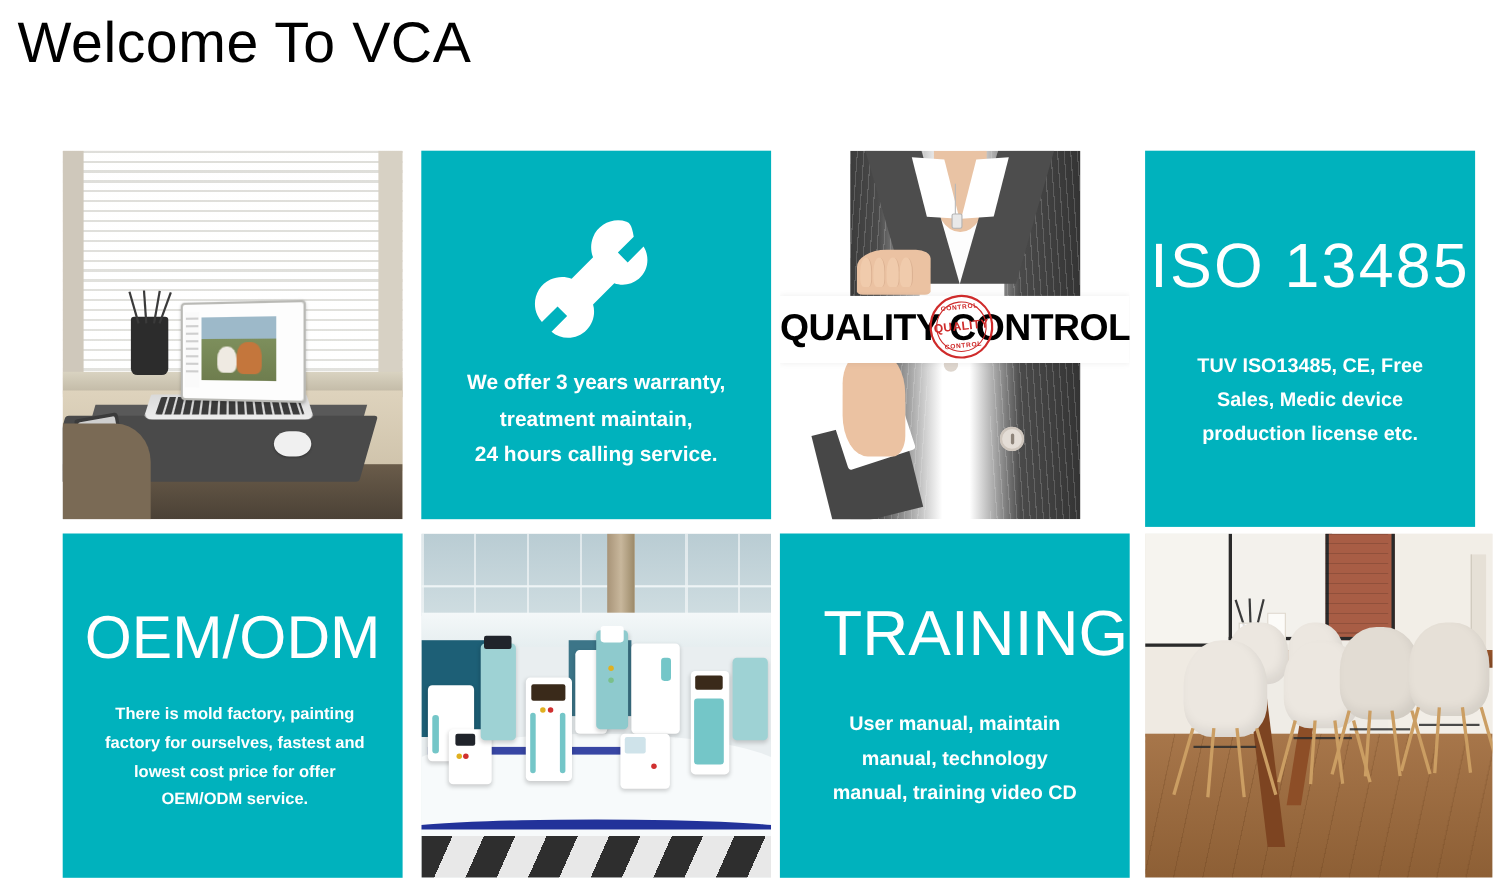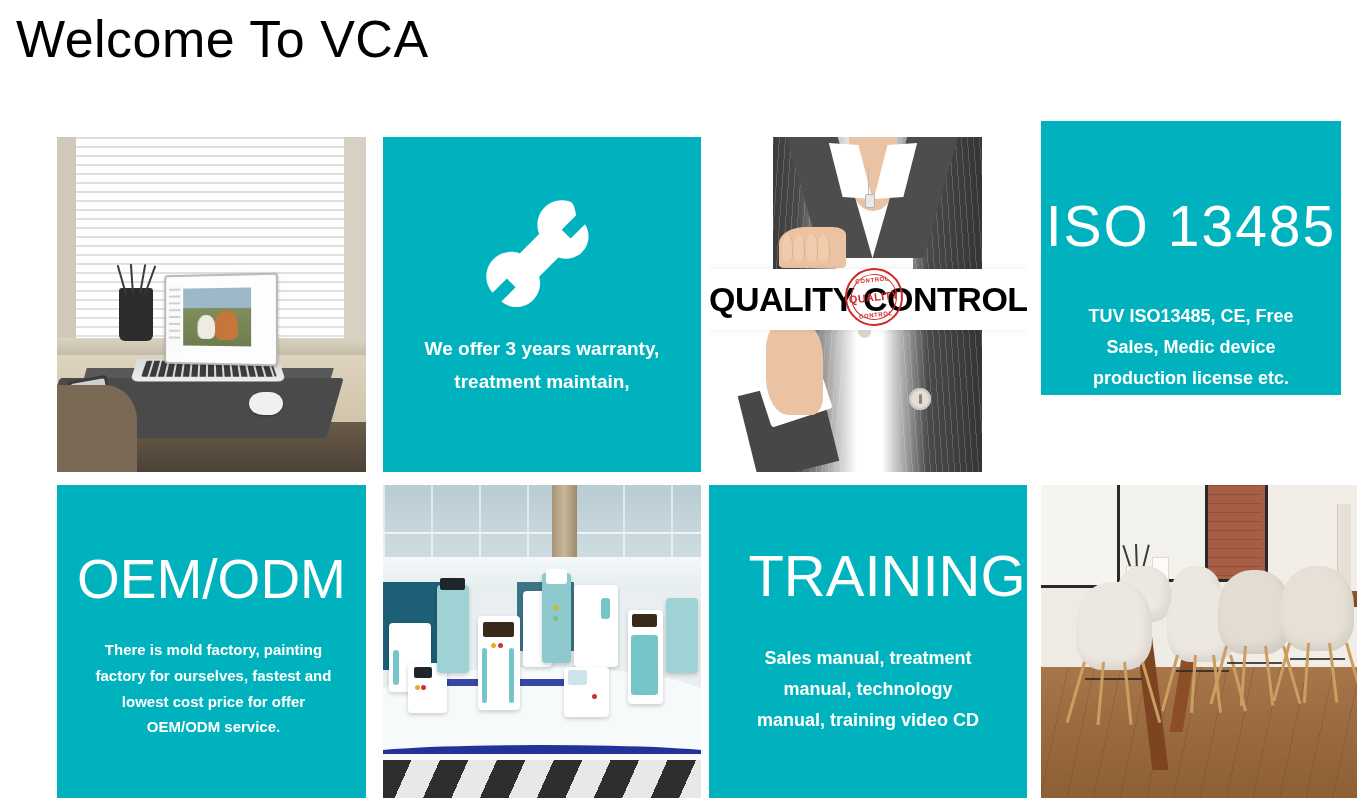--- a/index.html
+++ b/index.html
@@ -28,21 +28,21 @@
   }
   .card-body{
     color:#ffffff;font-weight:bold;text-align:center;
   }
   .card-body div{line-height:1.72;}
 
   
   #card-office      {left:57px;  top:137px; width:309px; height:335px;}
   #card-warranty    {left:383px; top:137px; width:318px; height:335px;}
   #card-quality     {left:709px; top:137px; width:318px; height:335px;}
-  #card-iso         {left:1041px;top:121px; width:300px; height:274px;}
+  #card-iso         {left:1041px;top:137px; width:300px; height:342px;}
 
   #card-oem         {left:57px;  top:485px; width:309px; height:313px;}
   #card-showroom    {left:383px; top:485px; width:318px; height:313px;}
   #card-training    {left:709px; top:485px; width:318px; height:313px;}
   #card-meeting     {left:1041px;top:485px; width:316px; height:313px;}
 
   
   .wrench-wrap{
     position:absolute;left:0;right:0;top:42px;height:150px;
     display:flex;align-items:center;justify-content:center;
@@ -489,20 +489,21 @@
                    c0.5 1.1 1.2 2.1 2.0 3.0l7.0-7.0l4.3 4.3l-7.0 7.0c4.6 3.9 11.5 3.6 15.8-0.9
                    c3.0-3.1 3.9-7.4 2.8-11.3l9.5-9.5c3.6 1.3 7.8 0.7 11.0-2.0
                    c4.2-3.6 5.0-9.8 2.1-14.4l-7.1 7.1l-4.4-4.4l7.1-7.1
                    C47.9 7.4 46.8 6.6 45.6 6.2z"></path>
         </g>
       </svg>
     </div>
     <div class="card-body">
       <div>We offer 3 years warranty,</div>
       <div>treatment maintain,</div>
+      <div>24 hours calling service.</div>
     </div>
   </div>
 
   <div class="card" id="card-quality">
     <div class="ph-qc">
       <div class="qc-torso"></div>
       <div class="qc-stripesL"></div>
       <div class="qc-stripesR"></div>
       <div class="qc-shirt"></div>
       <div class="qc-neck"></div>
@@ -605,21 +606,21 @@
         <div class="screen" style="left:12%;top:4%;width:72%;height:14%;background:#3a2a1a;"></div>
         <div class="tealpanel" style="left:10%;top:26%;width:76%;height:64%;"></div>
       </div>
       <div class="mach" style="left:89%;top:36%;width:10%;height:24%;background:#9ed2d4;"></div>
     </div>
   </div>
 
   <div class="card teal" id="card-training">
     <div class="card-heading">TRAINING</div>
     <div class="card-body">
-      <div>Sales manual, treatment</div>
+      <div>User manual, maintain</div>
       <div>manual, technology</div>
       <div>manual, training video CD</div>
     </div>
   </div>
 
   <div class="card" id="card-meeting">
     <div class="ph-room">
       <div class="rm-wallL"></div>
       <div class="rm-wallR"></div>
       <div class="rm-winL"></div>

